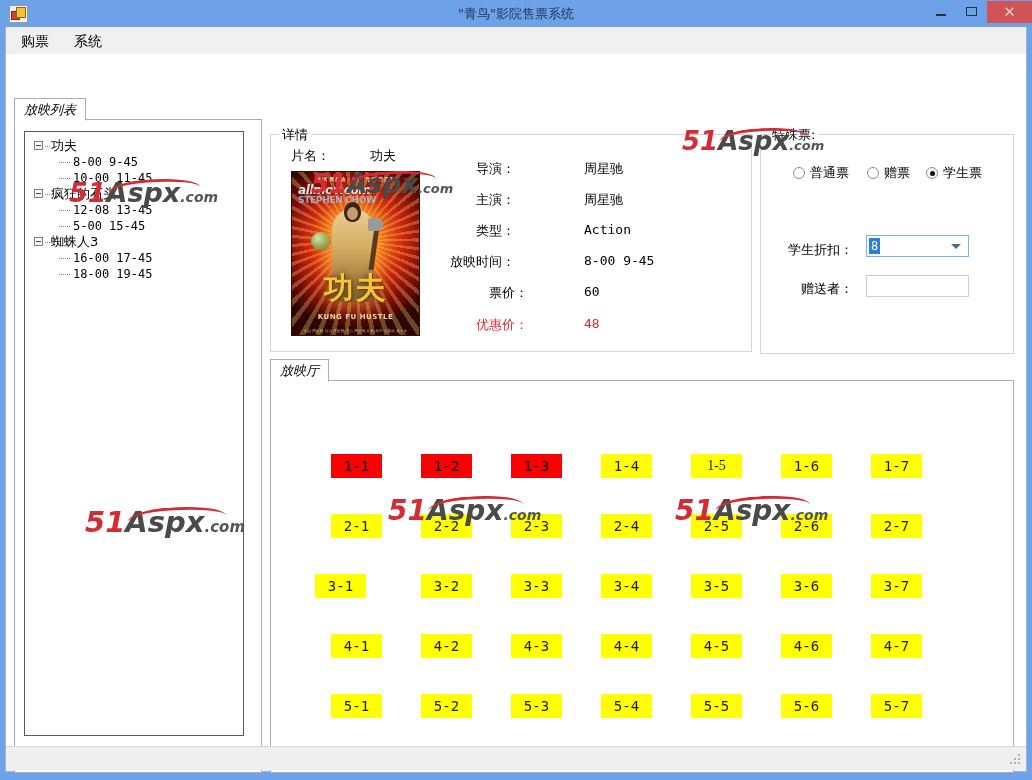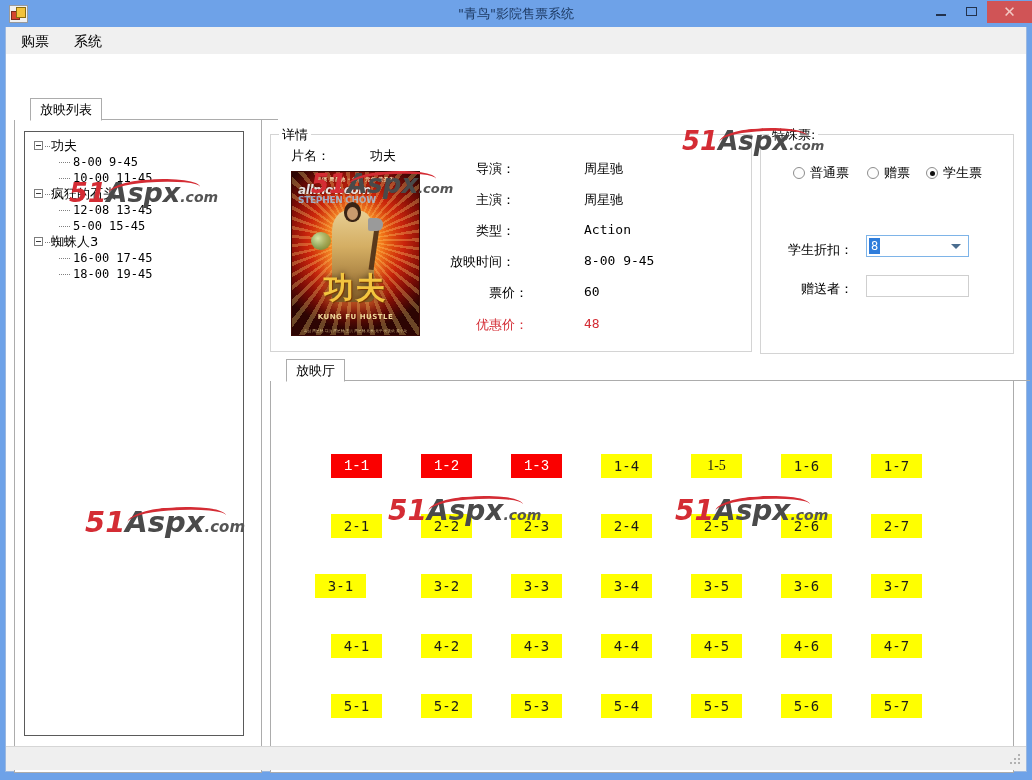--- a/index.html
+++ b/index.html
@@ -118,24 +118,25 @@
     background: #ffffff;
   }
   
   .tabctl-left {
     position: absolute;
     left: 8px; top: 44px;
     width: 248px; height: 675px;
     box-sizing: border-box;
   }
   .tabstrip {
-    position: absolute; left: 16px; top: 0;
+    position: absolute; left: 0; top: 0;
     width: 100%; height: 22px;
     border-bottom: 1px solid #acacac;
     box-sizing: border-box;
+    font-style: italic;
   }
   .tab {
     position: absolute; top: 0; left: 0;
     height: 22px;
     padding: 2px 9px 0 9px;
     font-size: 13px;
     color: #000;
     background: #f0f0f0;
     border: 1px solid #acacac;
     border-bottom: none;
@@ -461,21 +462,21 @@
     width: 51px; height: 24px;
     line-height: 24px;
     text-align: center;
     font-size: 14px;
     font-family: "DejaVu Sans Mono", monospace;
     color: #1a1a1a;
     cursor: default;
     z-index: 4;
   }
   .seat.free { background: #ffff00; }
-  .seat.sold { background: #fa0000; color: #ffffff; font-family: Liberation Mono, monospace; }
+  .seat.sold { background: #fa0000; color: #000000; }
   .statusstrip {
     position: absolute;
     left: 0; bottom: 0;
     width: 1020px; height: 23px;
     background: #efefef;
     border-top: 1px solid #d6d6d6;
   }
   .grip {
     position: absolute;
     right: 4px; bottom: 4px;

